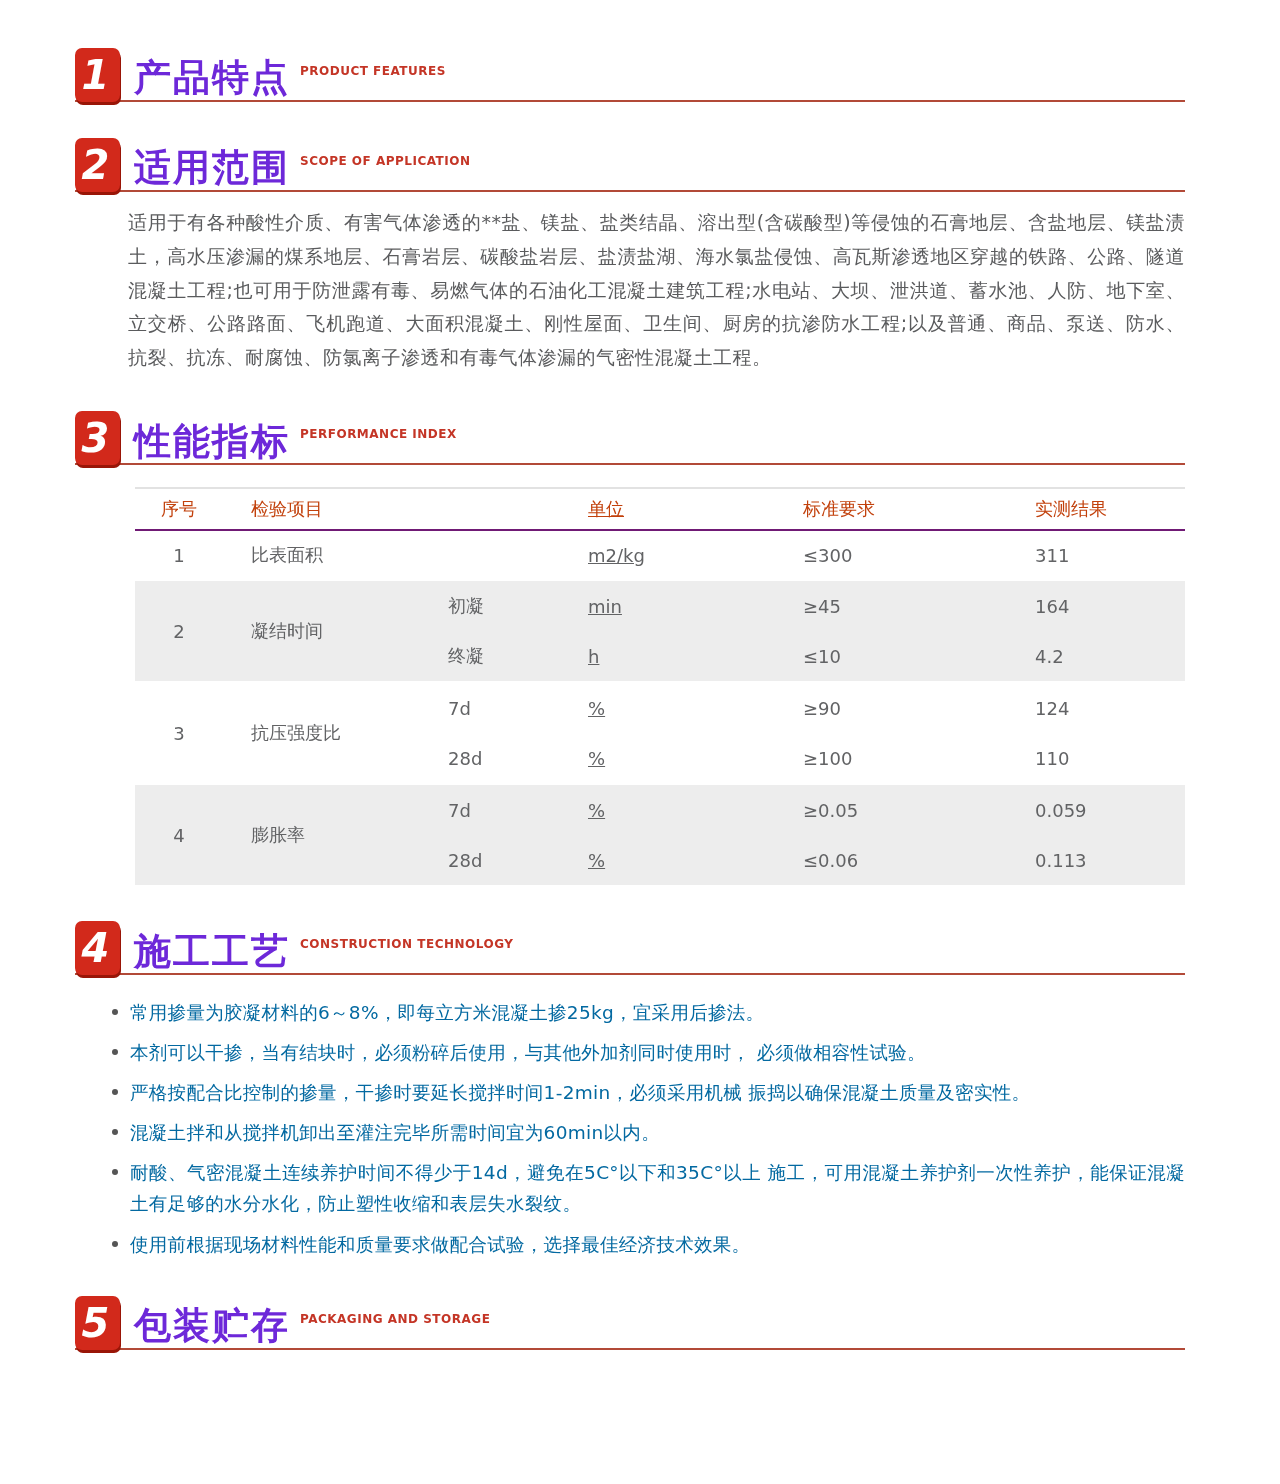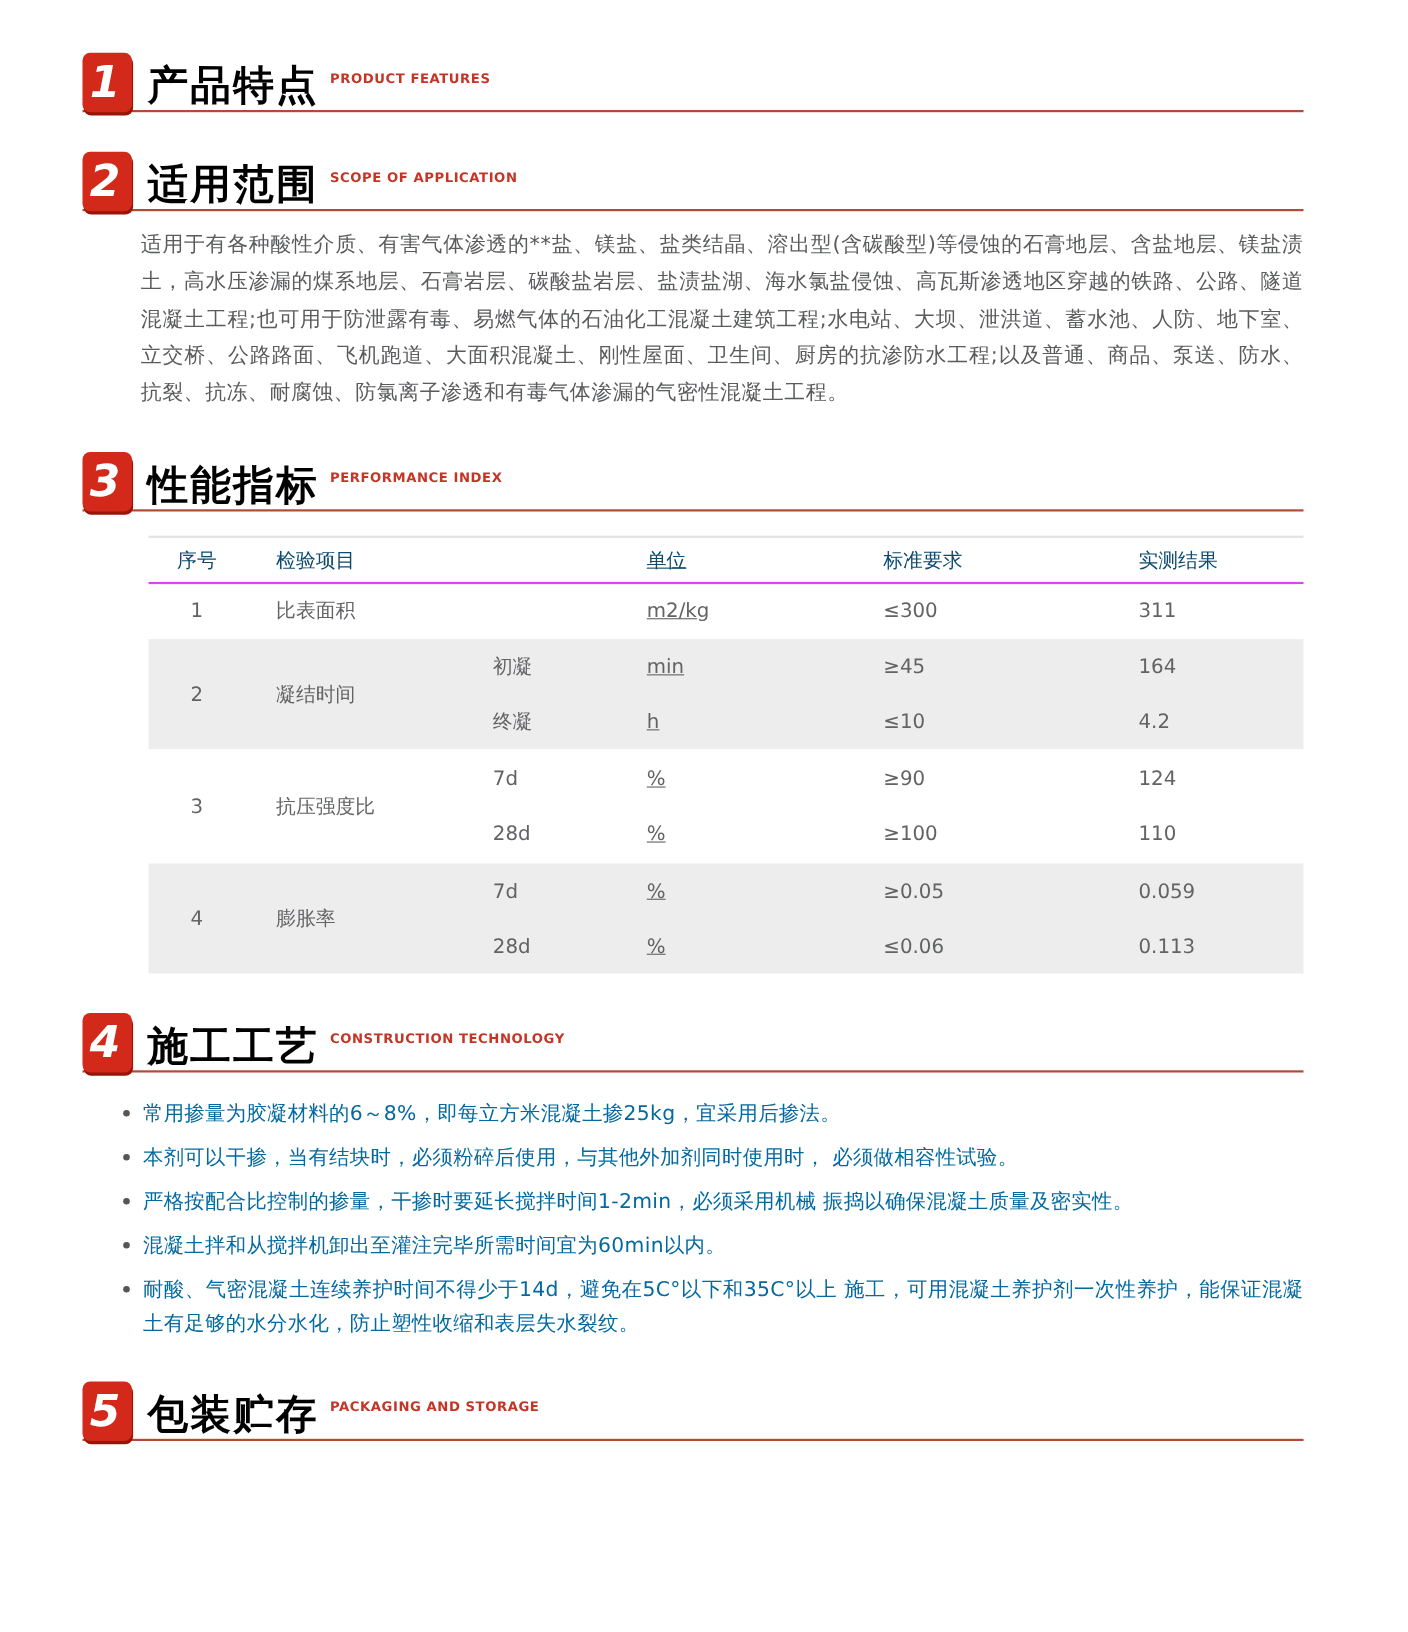--- a/index.html
+++ b/index.html
@@ -24,21 +24,21 @@
     background:#d2291b; border-radius:7px;
     box-shadow:1px 3px 0 #991507;
     display:flex; align-items:center; justify-content:center;
     margin-bottom:-2px;
   }
   .badge span {
     color:#ffffff; font-size:40px; font-weight:bold; font-style:italic;
     transform:translateX(-2px); line-height:1;
   }
   .sec-title-zh {
-    font-size:37px; font-weight:bold; color:#000000;
+    font-size:37px; font-weight:bold; color:#6d28d9;
     letter-spacing:2px; margin-left:14px; line-height:1.15;
   }
   .sec-title-en {
     font-size:12px; font-weight:bold; color:#c43526;
     margin-left:10px; padding-bottom:22px; letter-spacing:.5px;text-align:right;
   }
 
   
   .para {
     margin:14px 0 0 53px;
@@ -60,22 +60,22 @@
 
   
   .ptable { margin:22px 0 0 60px; font-size:18px; color:#626365; }
   .trow, .tblock {
     display:grid;
     grid-template-columns:88px 225px 140px 215px 232px 1fr;
   }
   .trow { align-items:center; }
   .thead {
     height:44px;
-    border-top:2px solid #e2e2e2; border-bottom:2px solid #d946ef;
-    color:#0c4a6e;
+    border-top:2px solid #e2e2e2; border-bottom:2px solid #701a75;
+    color:#c2410c;
   }
   .r-single { height:48px; }
   .tblock { grid-template-rows:50px 50px; align-items:center; margin-top:2px; }
   .tblock.gray, .trow.gray { background:#ededed; }
   .c-no { text-align:center; }
   .c-item { padding-left:28px; }
   .span2 { grid-row:1 / 3; }
   .rw2 { grid-row:2; }
   .c-sub { grid-column:3; }
   .c-unit { grid-column:4;text-decoration:underline; }
@@ -191,20 +191,21 @@
       </div>
       <h2 class="sec-title-zh">施工工艺</h2>
       <span class="sec-title-en">CONSTRUCTION TECHNOLOGY</span>
     </header>
     <ul class="bullets">
       <li>常用掺量为胶凝材料的6～8%，即每立方米混凝土掺25kg，宜采用后掺法。</li>
       <li>本剂可以干掺，当有结块时，必须粉碎后使用，与其他外加剂同时使用时， 必须做相容性试验。</li>
       <li>严格按配合比控制的掺量，干掺时要延长搅拌时间1-2min，必须采用机械 振捣以确保混凝土质量及密实性。</li>
       <li>混凝土拌和从搅拌机卸出至灌注完毕所需时间宜为60min以内。</li>
       <li>耐酸、气密混凝土连续养护时间不得少于14d，避免在5C°以下和35C°以上 施工，可用混凝土养护剂一次性养护，能保证混凝土有足够的水分水化，防止塑性收缩和表层失水裂纹。</li>
+      <li>使用前根据现场材料性能和质量要求做配合试验，选择最佳经济技术效果。</li>
     </ul>
   </section>
 
   <section class="sec sec-pack">
     <header class="sec-head">
       <div class="badge">
         <span>5</span>
       </div>
       <h2 class="sec-title-zh">包装贮存</h2>
       <span class="sec-title-en">PACKAGING AND STORAGE</span>

